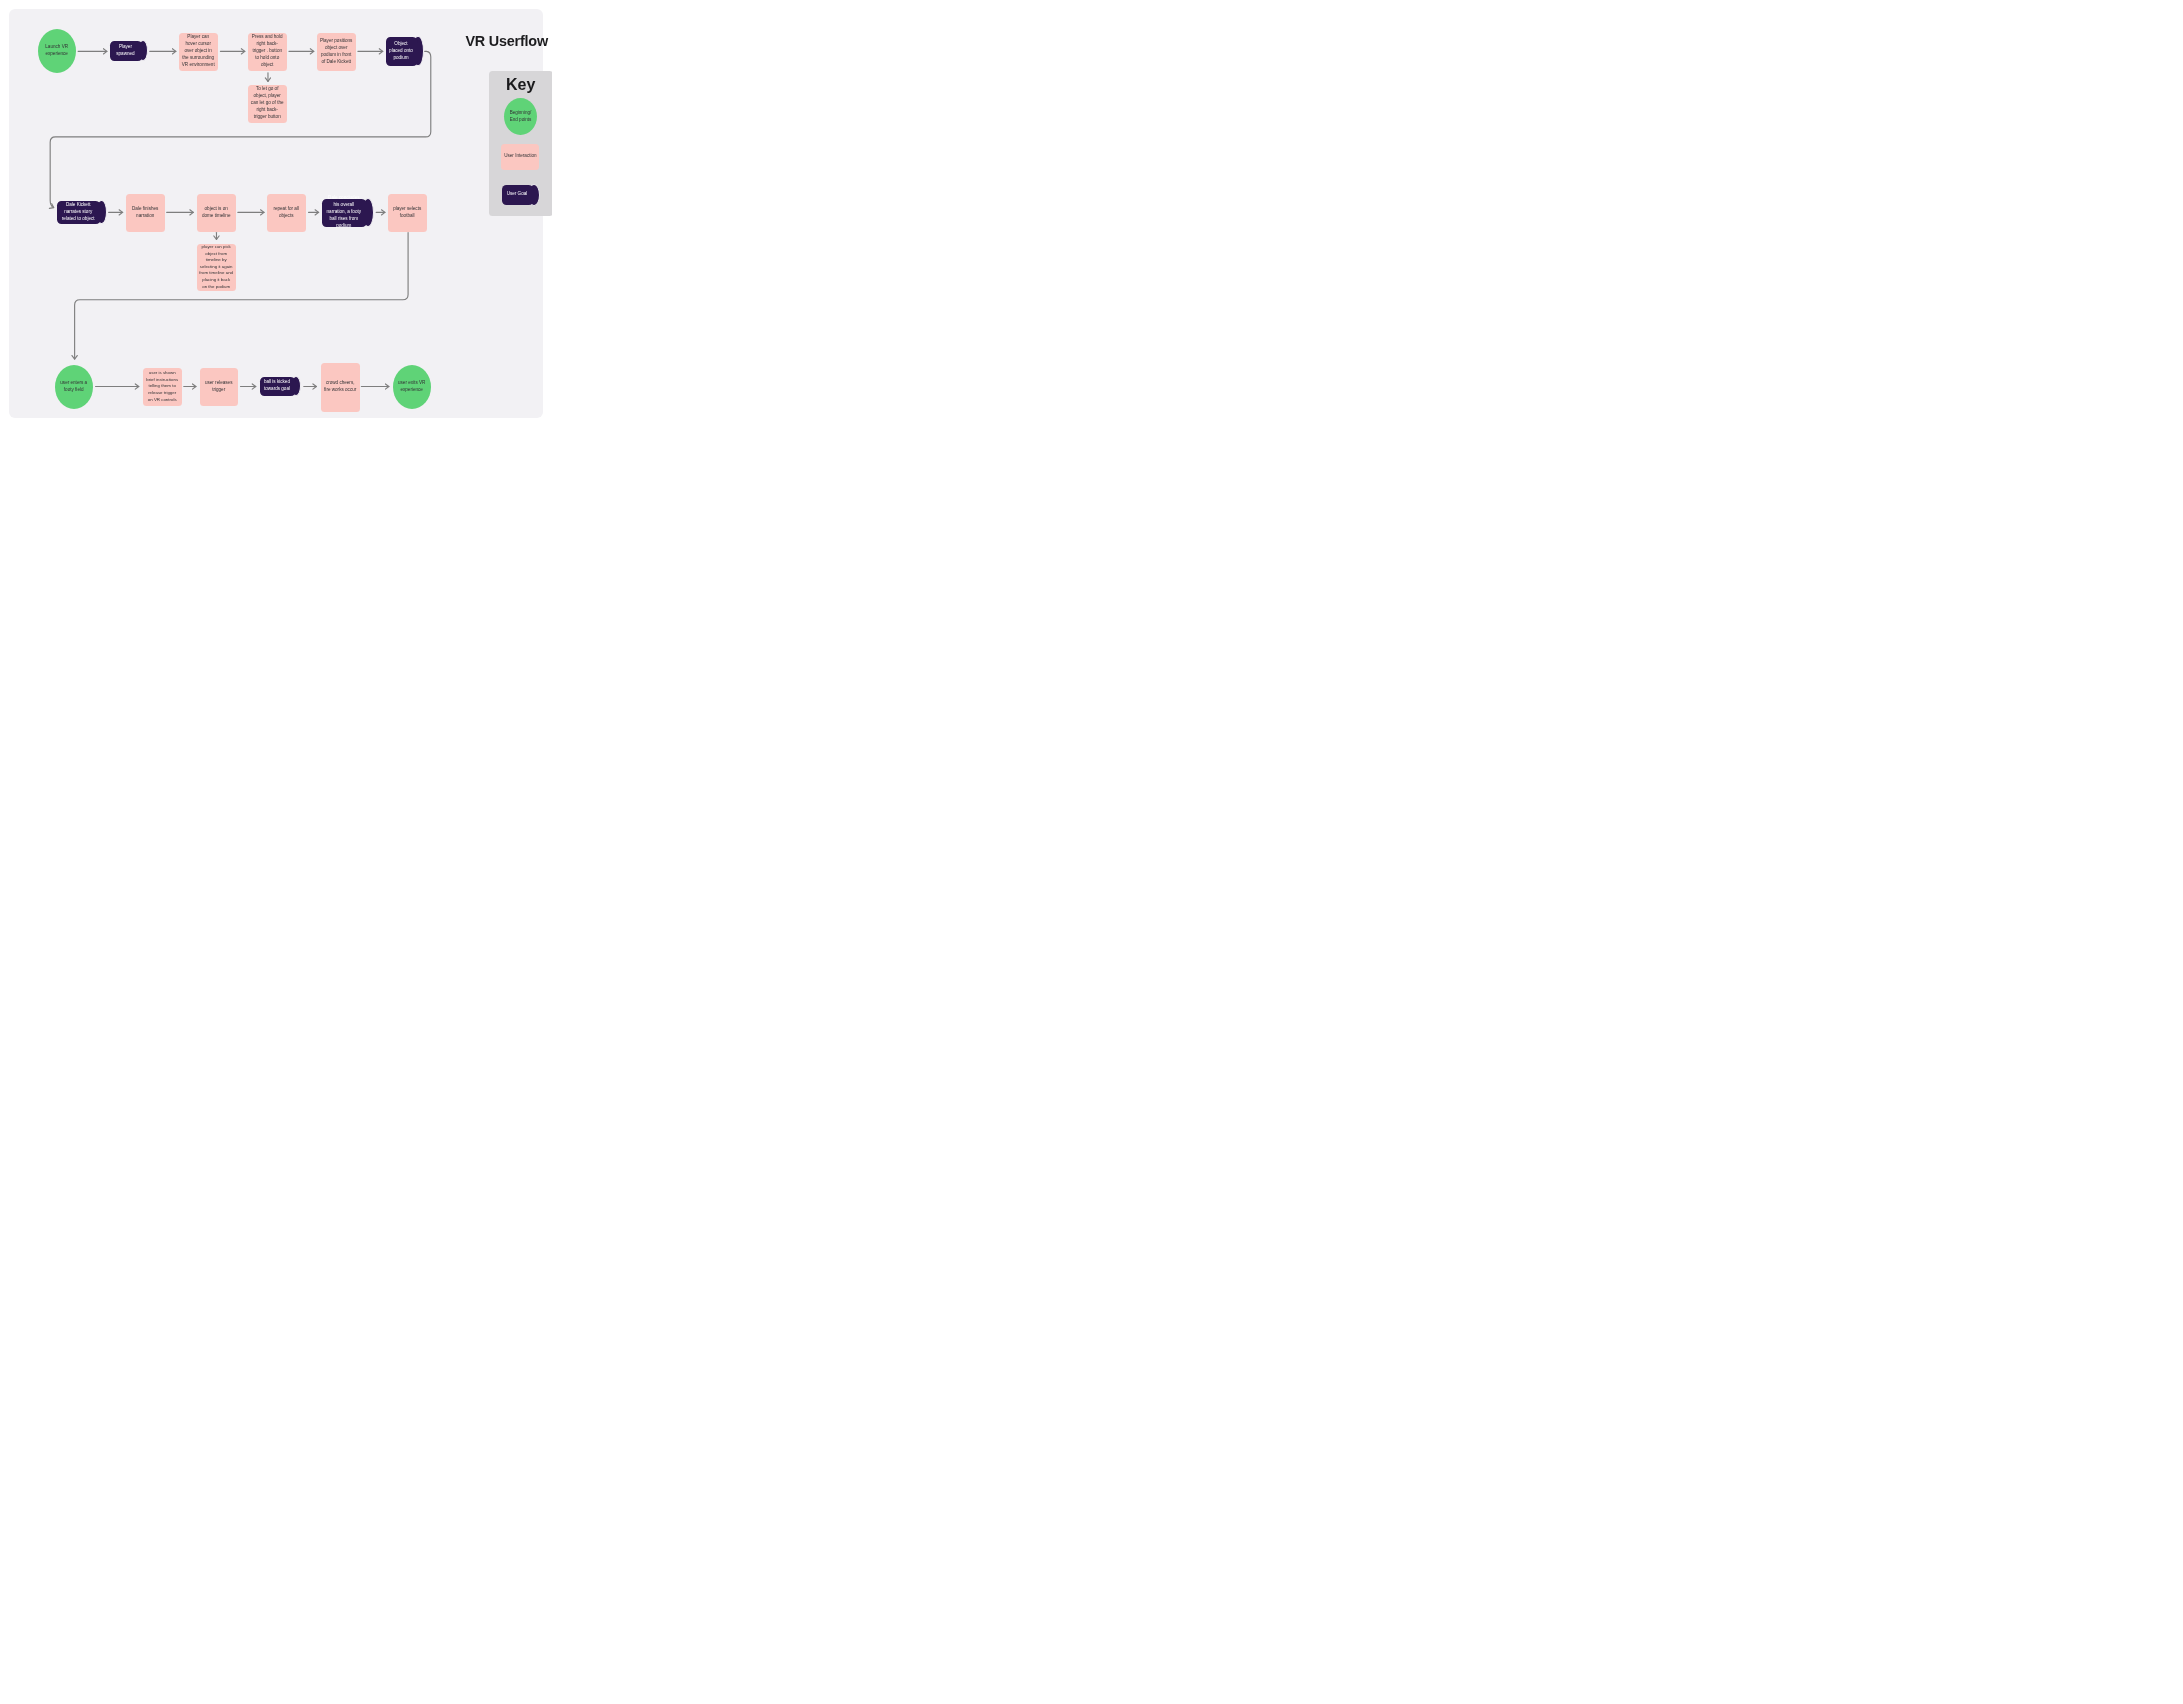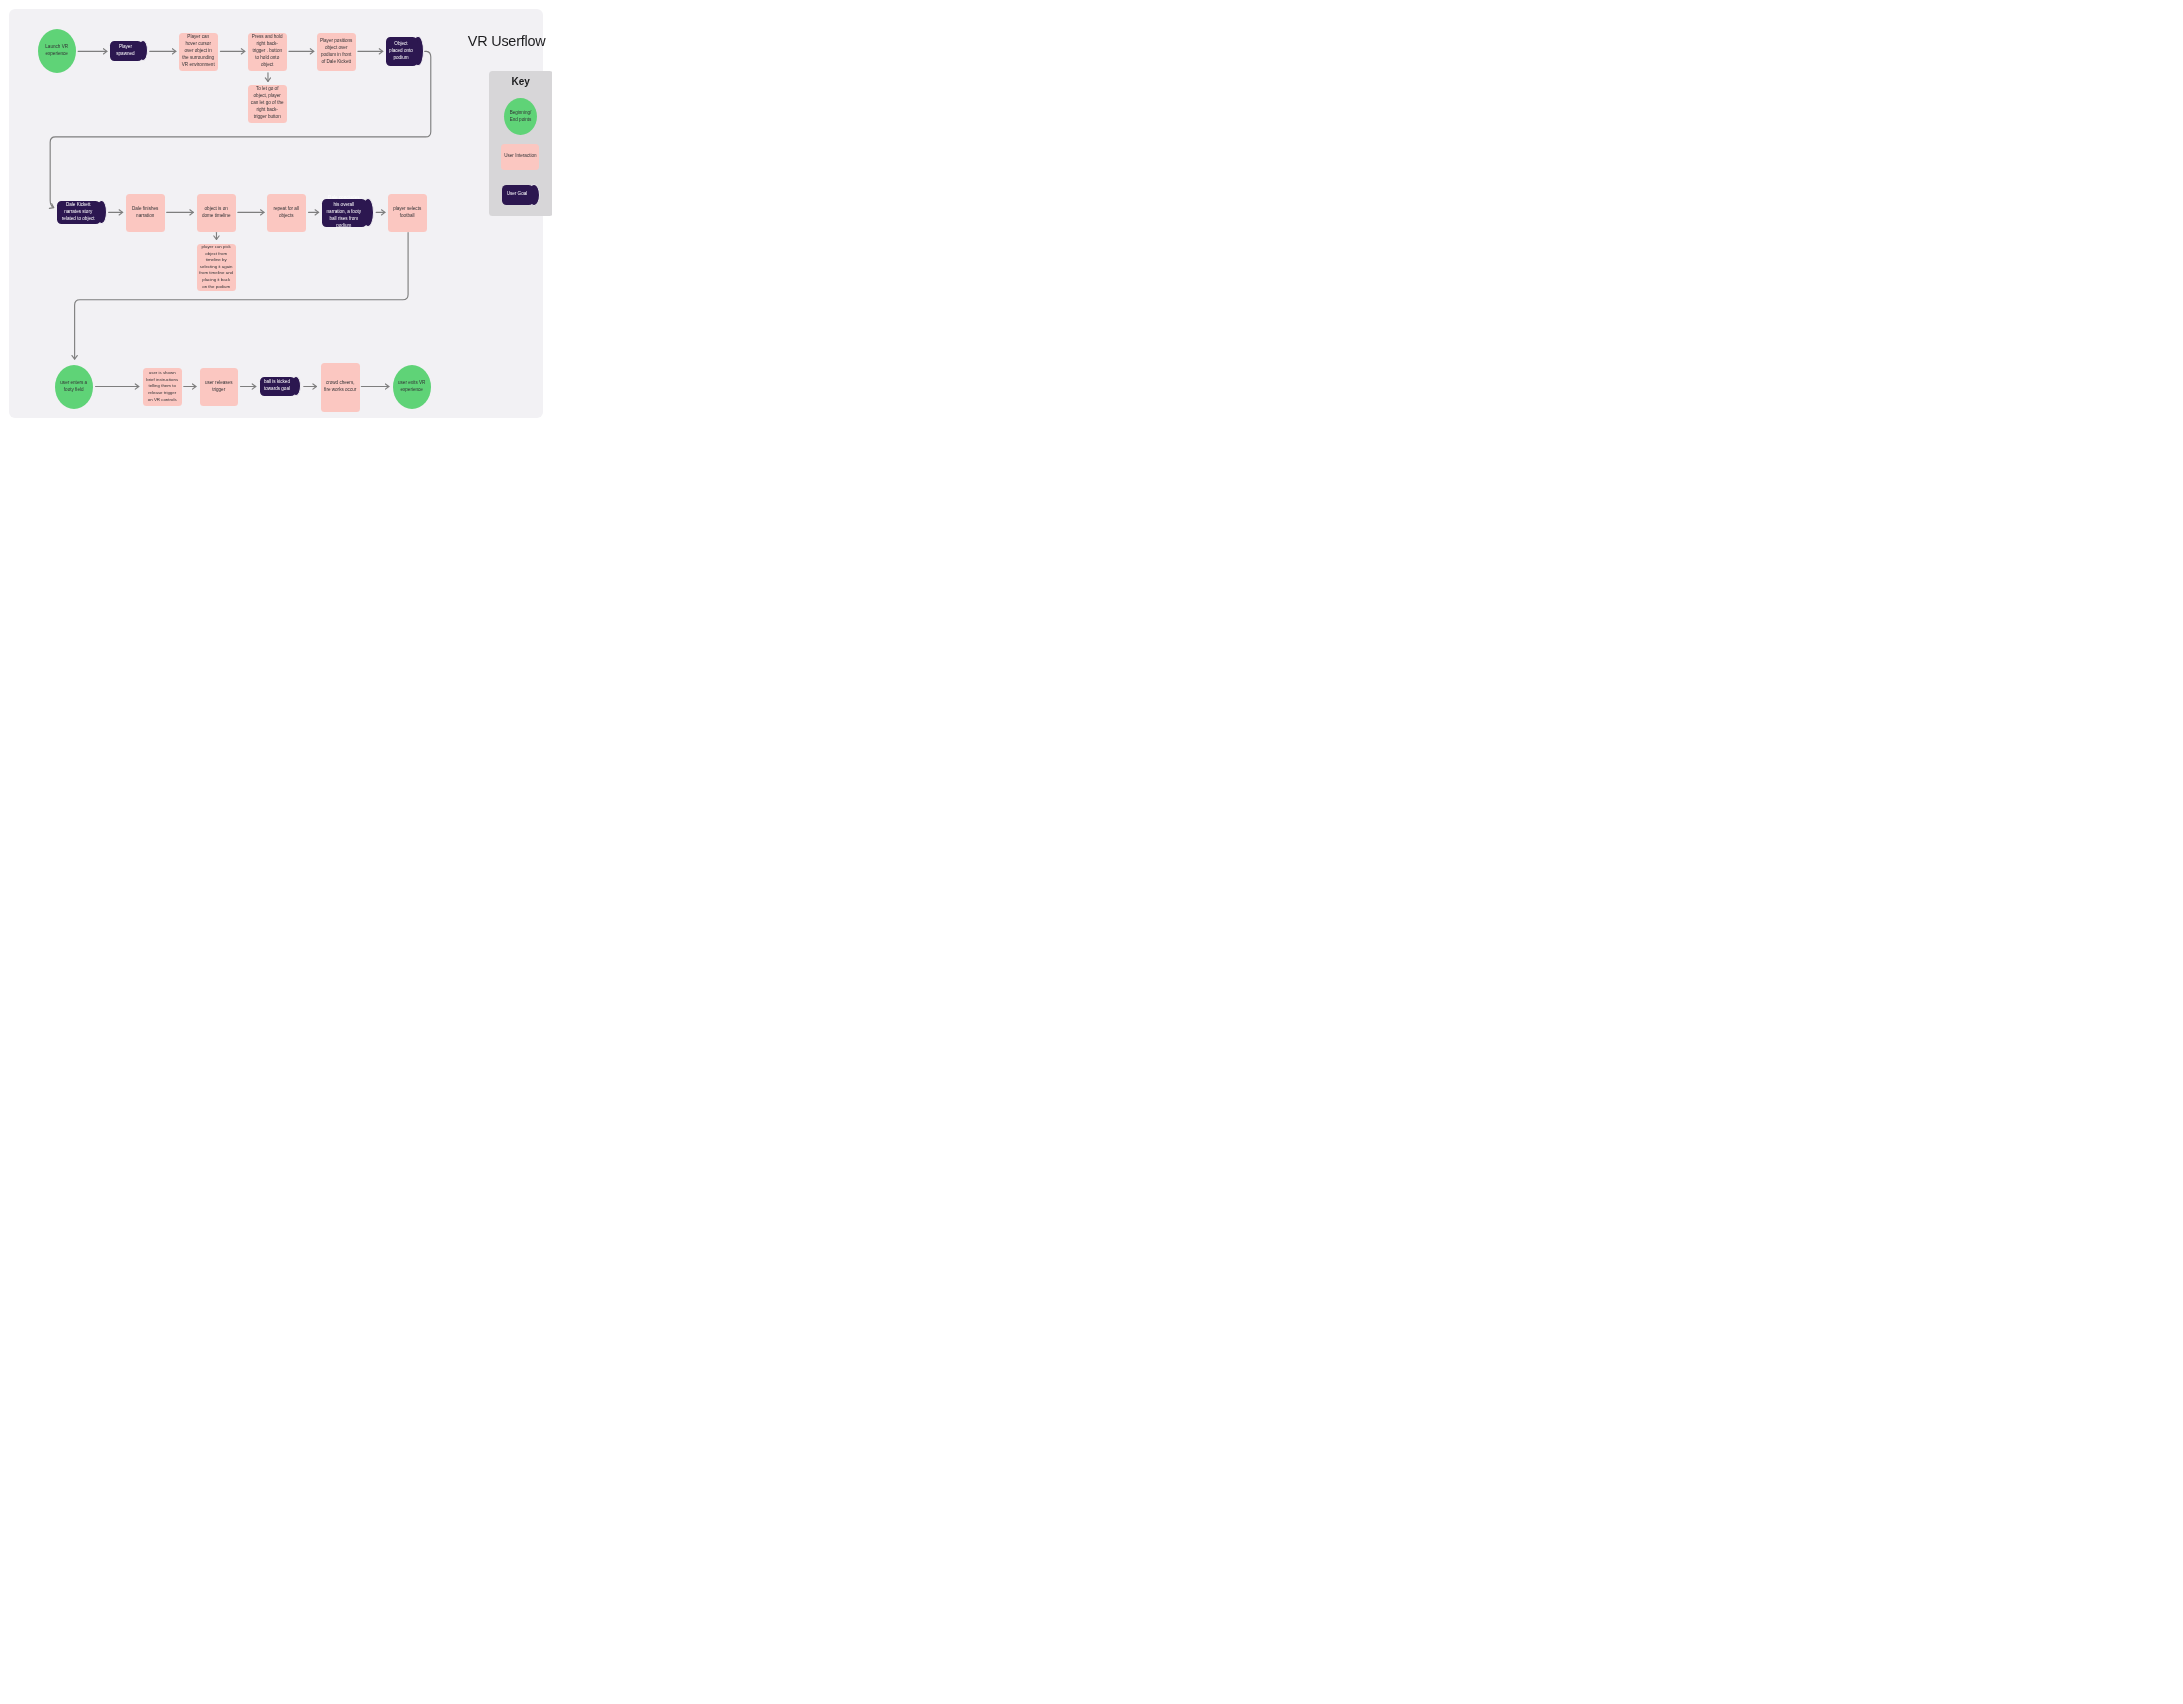--- a/index.html
+++ b/index.html
@@ -46,25 +46,25 @@
   #n-selects{left:379px;top:185px;width:39px;height:38px;}
   #n-pick{left:188px;top:235px;width:39px;height:47px;}
   #n-enters{left:46px;top:356px;width:38px;height:44px;}
   #n-instructions{left:134px;top:359px;width:39px;height:38px;}
   #n-releases{left:191px;top:359px;width:38px;height:38px;}
   #n-kicked{left:251px;top:368px;width:41px;height:19px;--capw:9.6px;--capoff:5.2px;}
   #n-cheers{left:312px;top:354px;width:39px;height:49px;}
   #n-exits{left:384px;top:356px;width:38px;height:44px;}
 
   
-  .diagram-title{position:absolute;left:450px;top:24.5px;width:96px;text-align:center;font-size:14.4px;font-weight:400;letter-spacing:-0.2px;color:var(--title);}
+  .diagram-title{position:absolute;left:450px;top:24.5px;width:96px;text-align:center;font-size:14.4px;font-weight:700;letter-spacing:-0.2px;color:var(--title);}
 
   
   .key{position:absolute;left:480px;top:62px;width:64px;height:145px;background:var(--keybg);border-radius:3.5px;}
-  .key-heading{position:absolute;left:0;top:5.2px;width:100%;text-align:center;font-size:10px;font-weight:800;color:#1a1a1c;}
+  .key-heading{position:absolute;left:0;top:5.2px;width:100%;text-align:center;font-size:16px;font-weight:800;color:#1a1a1c;}
   .key .node{font-size:4.6px;}
   #k-startend{left:15.3px;top:27.5px;width:33px;height:37px;}
   #k-interaction{left:12.7px;top:73px;width:38px;height:26px;}
   #k-goal{left:13px;top:114px;width:38px;height:20.5px;--capw:11.4px;--capoff:6.1px;}
   #k-goal .cap{border-color:#e9e8ea;}
 
   svg.connectors{position:absolute;left:0;top:0;width:552px;height:426px;pointer-events:none;}
   svg.connectors path{stroke:var(--arrow);stroke-width:2.6;fill:none;stroke-linecap:round;}
 </style>
 </head>

